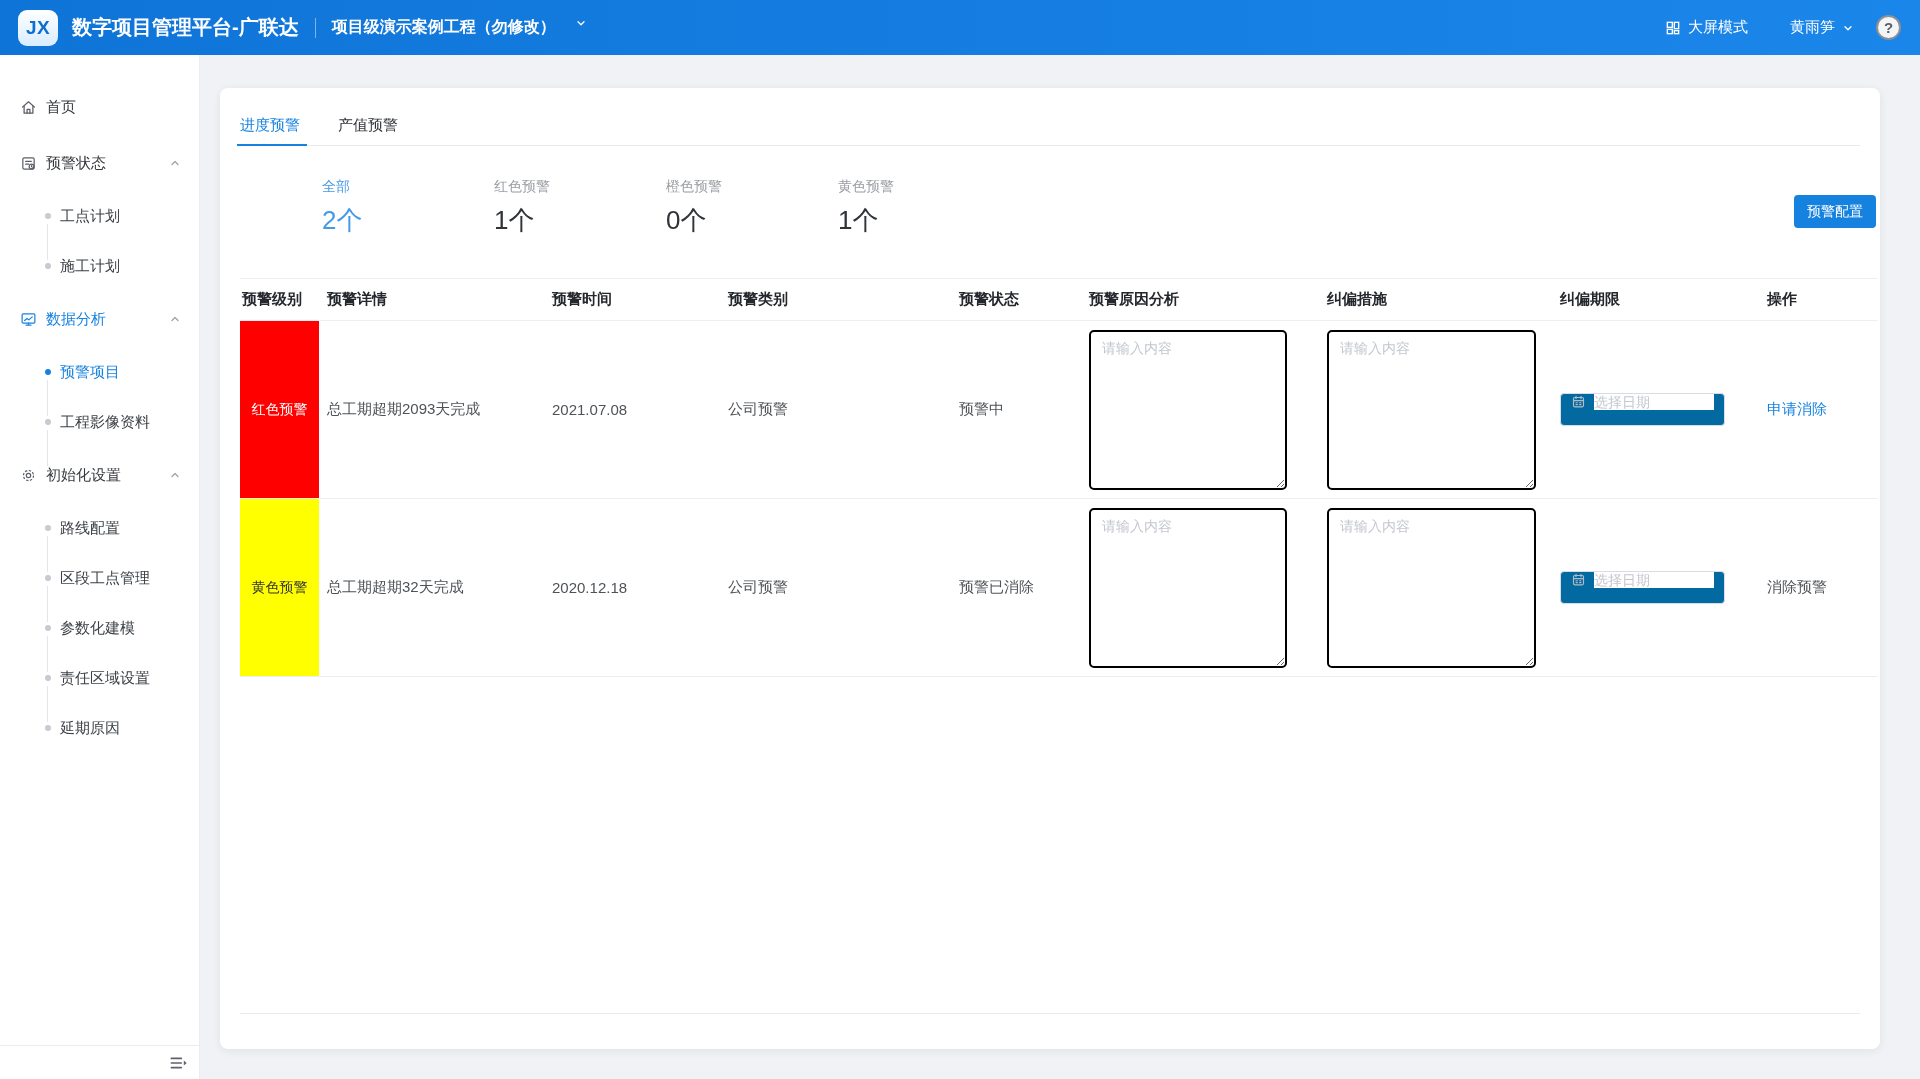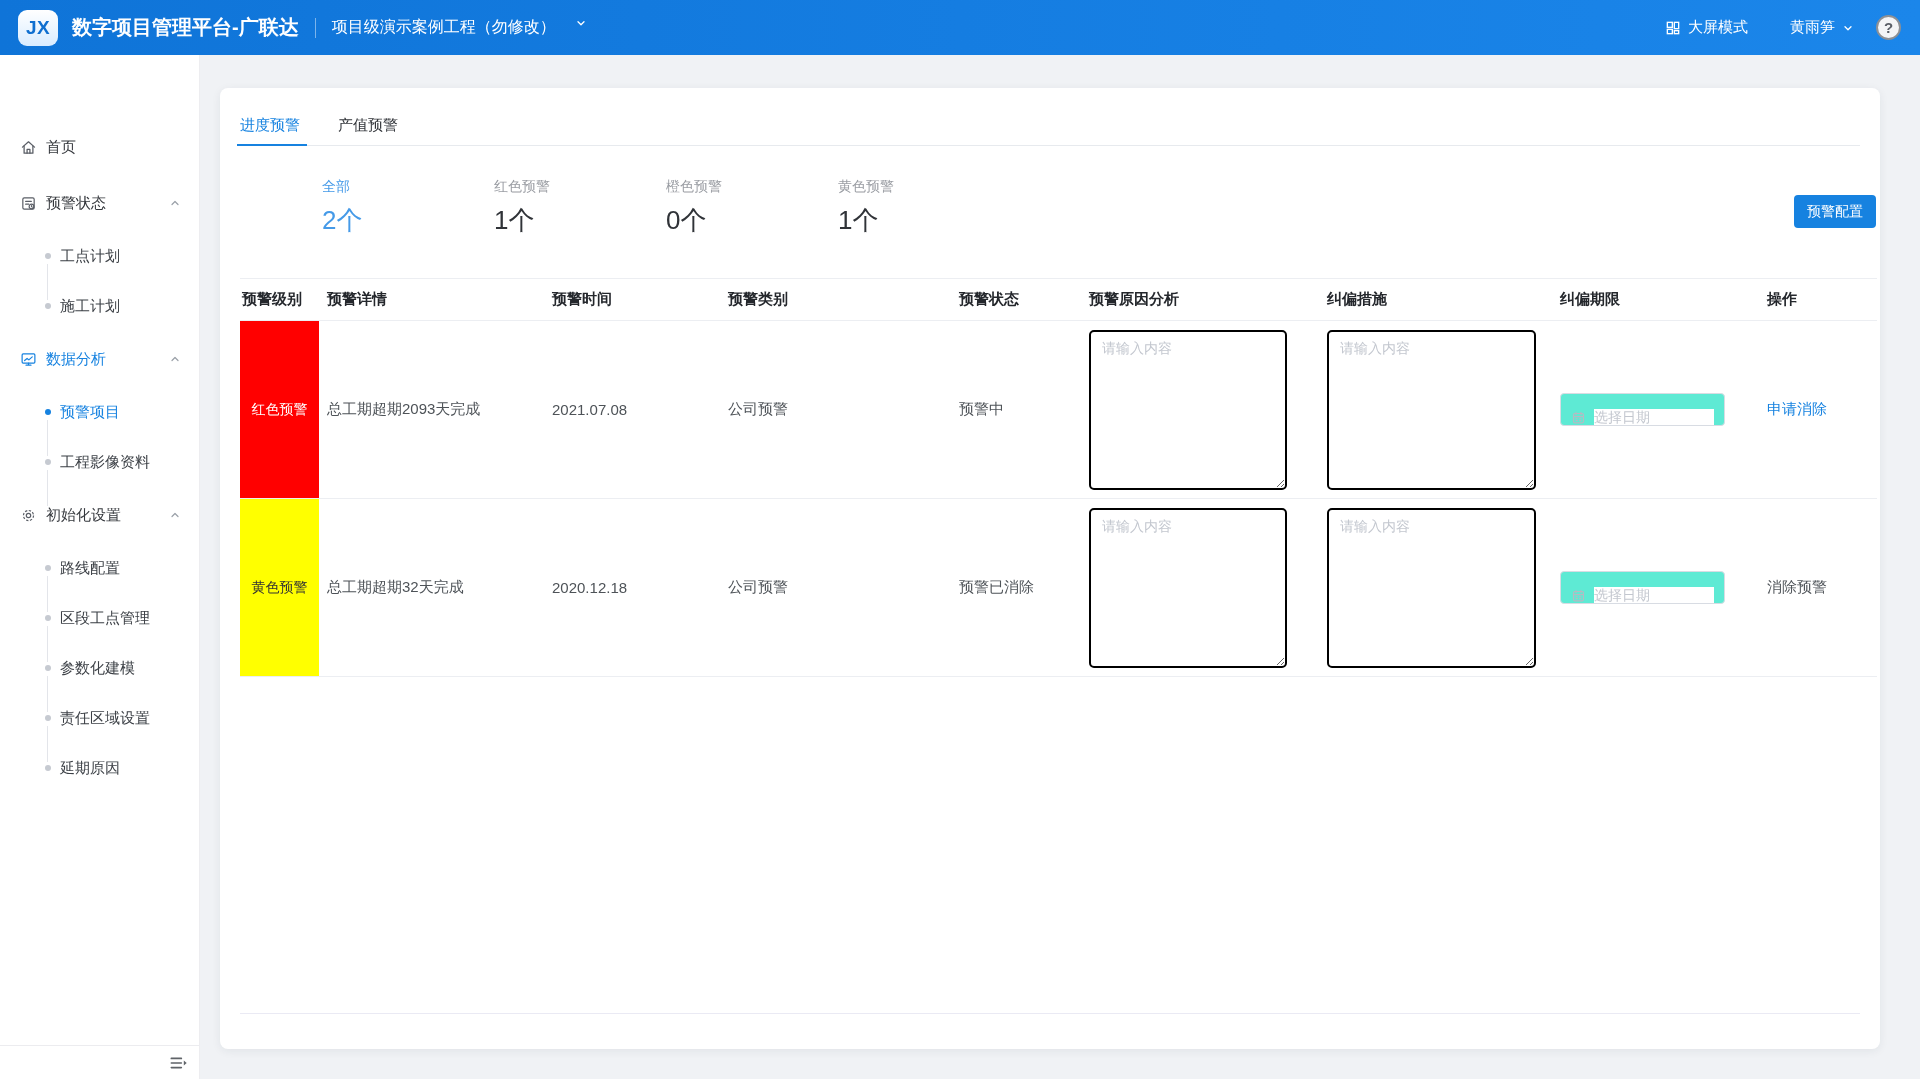--- a/index.html
+++ b/index.html
@@ -8,35 +8,35 @@
   .app { width:1920px; height:1079px; display:flex; flex-direction:column; }
 
   
   .topbar { height:55px; flex:0 0 55px; background:linear-gradient(90deg,#0f74d8,#1b86ea);
             display:flex; align-items:center; padding:0 19px 0 18px; color:#fff; }
   .logo { width:40px; height:36px; border-radius:9px; background:linear-gradient(180deg,#ffffff,#d9ecff);
           color:#0f6fd0; font-weight:bold; font-size:19px; display:flex; align-items:center; justify-content:center;
           letter-spacing:0.5px; }
   .app-title { font-size:20px; font-weight:bold; margin-left:14px; }
   .topbar-divider { width:1px; height:20px; background:rgba(255,255,255,.45); margin:0 16px; }
-  .project-selector { display:flex; align-items:flex-start; gap:19px; font-size:16px; cursor:pointer; }
+  .project-selector { display:flex; align-items:flex-start; gap:19px; font-size:16px; cursor:pointer;font-weight:bold; }
   .topbar-spacer { flex:1; }
   .bigscreen { display:flex; align-items:center; gap:7px; font-size:15px; cursor:pointer; }
   .user-menu { display:flex; align-items:center; gap:7px; font-size:15px; margin-left:42px; cursor:pointer;justify-content:center; }
   .help-btn { width:25px; height:25px; border-radius:50%; background:#f4f5f7; border:2px solid #8d9095;
               color:#5a5e66; font-weight:bold; font-size:15px; display:flex; align-items:center; justify-content:center;
               margin-left:22px; cursor:pointer; }
   .icon-16 svg { width:16px; height:16px; display:block; }
   .icon-12 svg { width:12px; height:12px; display:block; }
 
   
   .layout { flex:1; display:flex; min-height:0; }
   .sidebar { width:200px; flex:0 0 200px; background:#fff; border-right:1px solid #ededf0;
              display:flex; flex-direction:column; }
-  .sidebar-nav { flex:1; padding-top:24px; overflow:hidden;margin-top:40px; }
+  .sidebar-nav { flex:1; padding-top:24px; overflow:hidden; }
   .nav-group { height:56px; display:flex; align-items:center; padding:0 18px 0 20px;
                font-size:15px; color:#35383d; cursor:pointer; }
   .nav-group .g-icon { width:17px; height:17px; margin-right:9px; color:#5a5e66; }
   .nav-group .g-icon svg { width:17px; height:17px; display:block; }
   .nav-group .g-label { flex:1; }
   .nav-group .g-arrow { width:12px; height:12px; color:#9aa0a8; }
   .nav-group .g-arrow svg { width:12px; height:12px; display:block; }
   .nav-group.active { color:#1682e0; }
   .nav-group.active .g-icon { color:#1682e0; }
   .nav-child { height:50px; display:flex; align-items:center; padding-left:45px;
@@ -77,22 +77,22 @@
   .thead > div { padding-left:8px; }
   .thead > div:first-child { padding-left:2px; }
   .trow { height:178px; border-bottom:1px solid #eceef2; }
   .cell { display:flex; align-items:center; padding-left:8px; font-size:15px; color:#4e5358; }
   .level-cell { padding:0; }
   .level-chip { width:100%; height:100%; display:flex; align-items:center; justify-content:center; font-size:14px; }
   .input-area { width:198px; height:160px; border:2px solid #000000; border-radius:5px; padding:8px 11px;
                 font-size:14px; color:#333; resize:both; font-family:inherit; outline:none; }
   .input-area.wide { width:209px; }
   .input-area::placeholder { color:#c3c7cf; }
-  .date-box { display:flex; align-items:flex-end; width:165px; height:33px; border:1px solid #d8dce3;
-              border-radius:4px; padding:0 10px; gap:8px; background:#5eead4; }
+  .date-box { display:flex; align-items:flex-start; width:165px; height:33px; border:1px solid #d8dce3;
+              border-radius:4px; padding:0 10px; gap:8px; background:#0369a1; }
   .date-box .cal { width:15px; height:15px; color:#b6bac2; flex:0 0 15px; }
   .date-box .cal svg { width:15px; height:15px; display:block; }
   .date-box input { border:none; outline:none; width:100%; font-size:14px; color:#333; font-family:inherit; }
   .date-box input::placeholder { color:#c3c7cf; }
   .action-link { color:#1682e0; font-size:15px; cursor:pointer; }
   .action-plain { color:#4e5358; font-size:15px; cursor:pointer; }
 
   .card-footer-line { position:absolute; left:20px; right:20px; bottom:35px; height:1px; background:#eaeaf4; }
 </style>
 </head>

